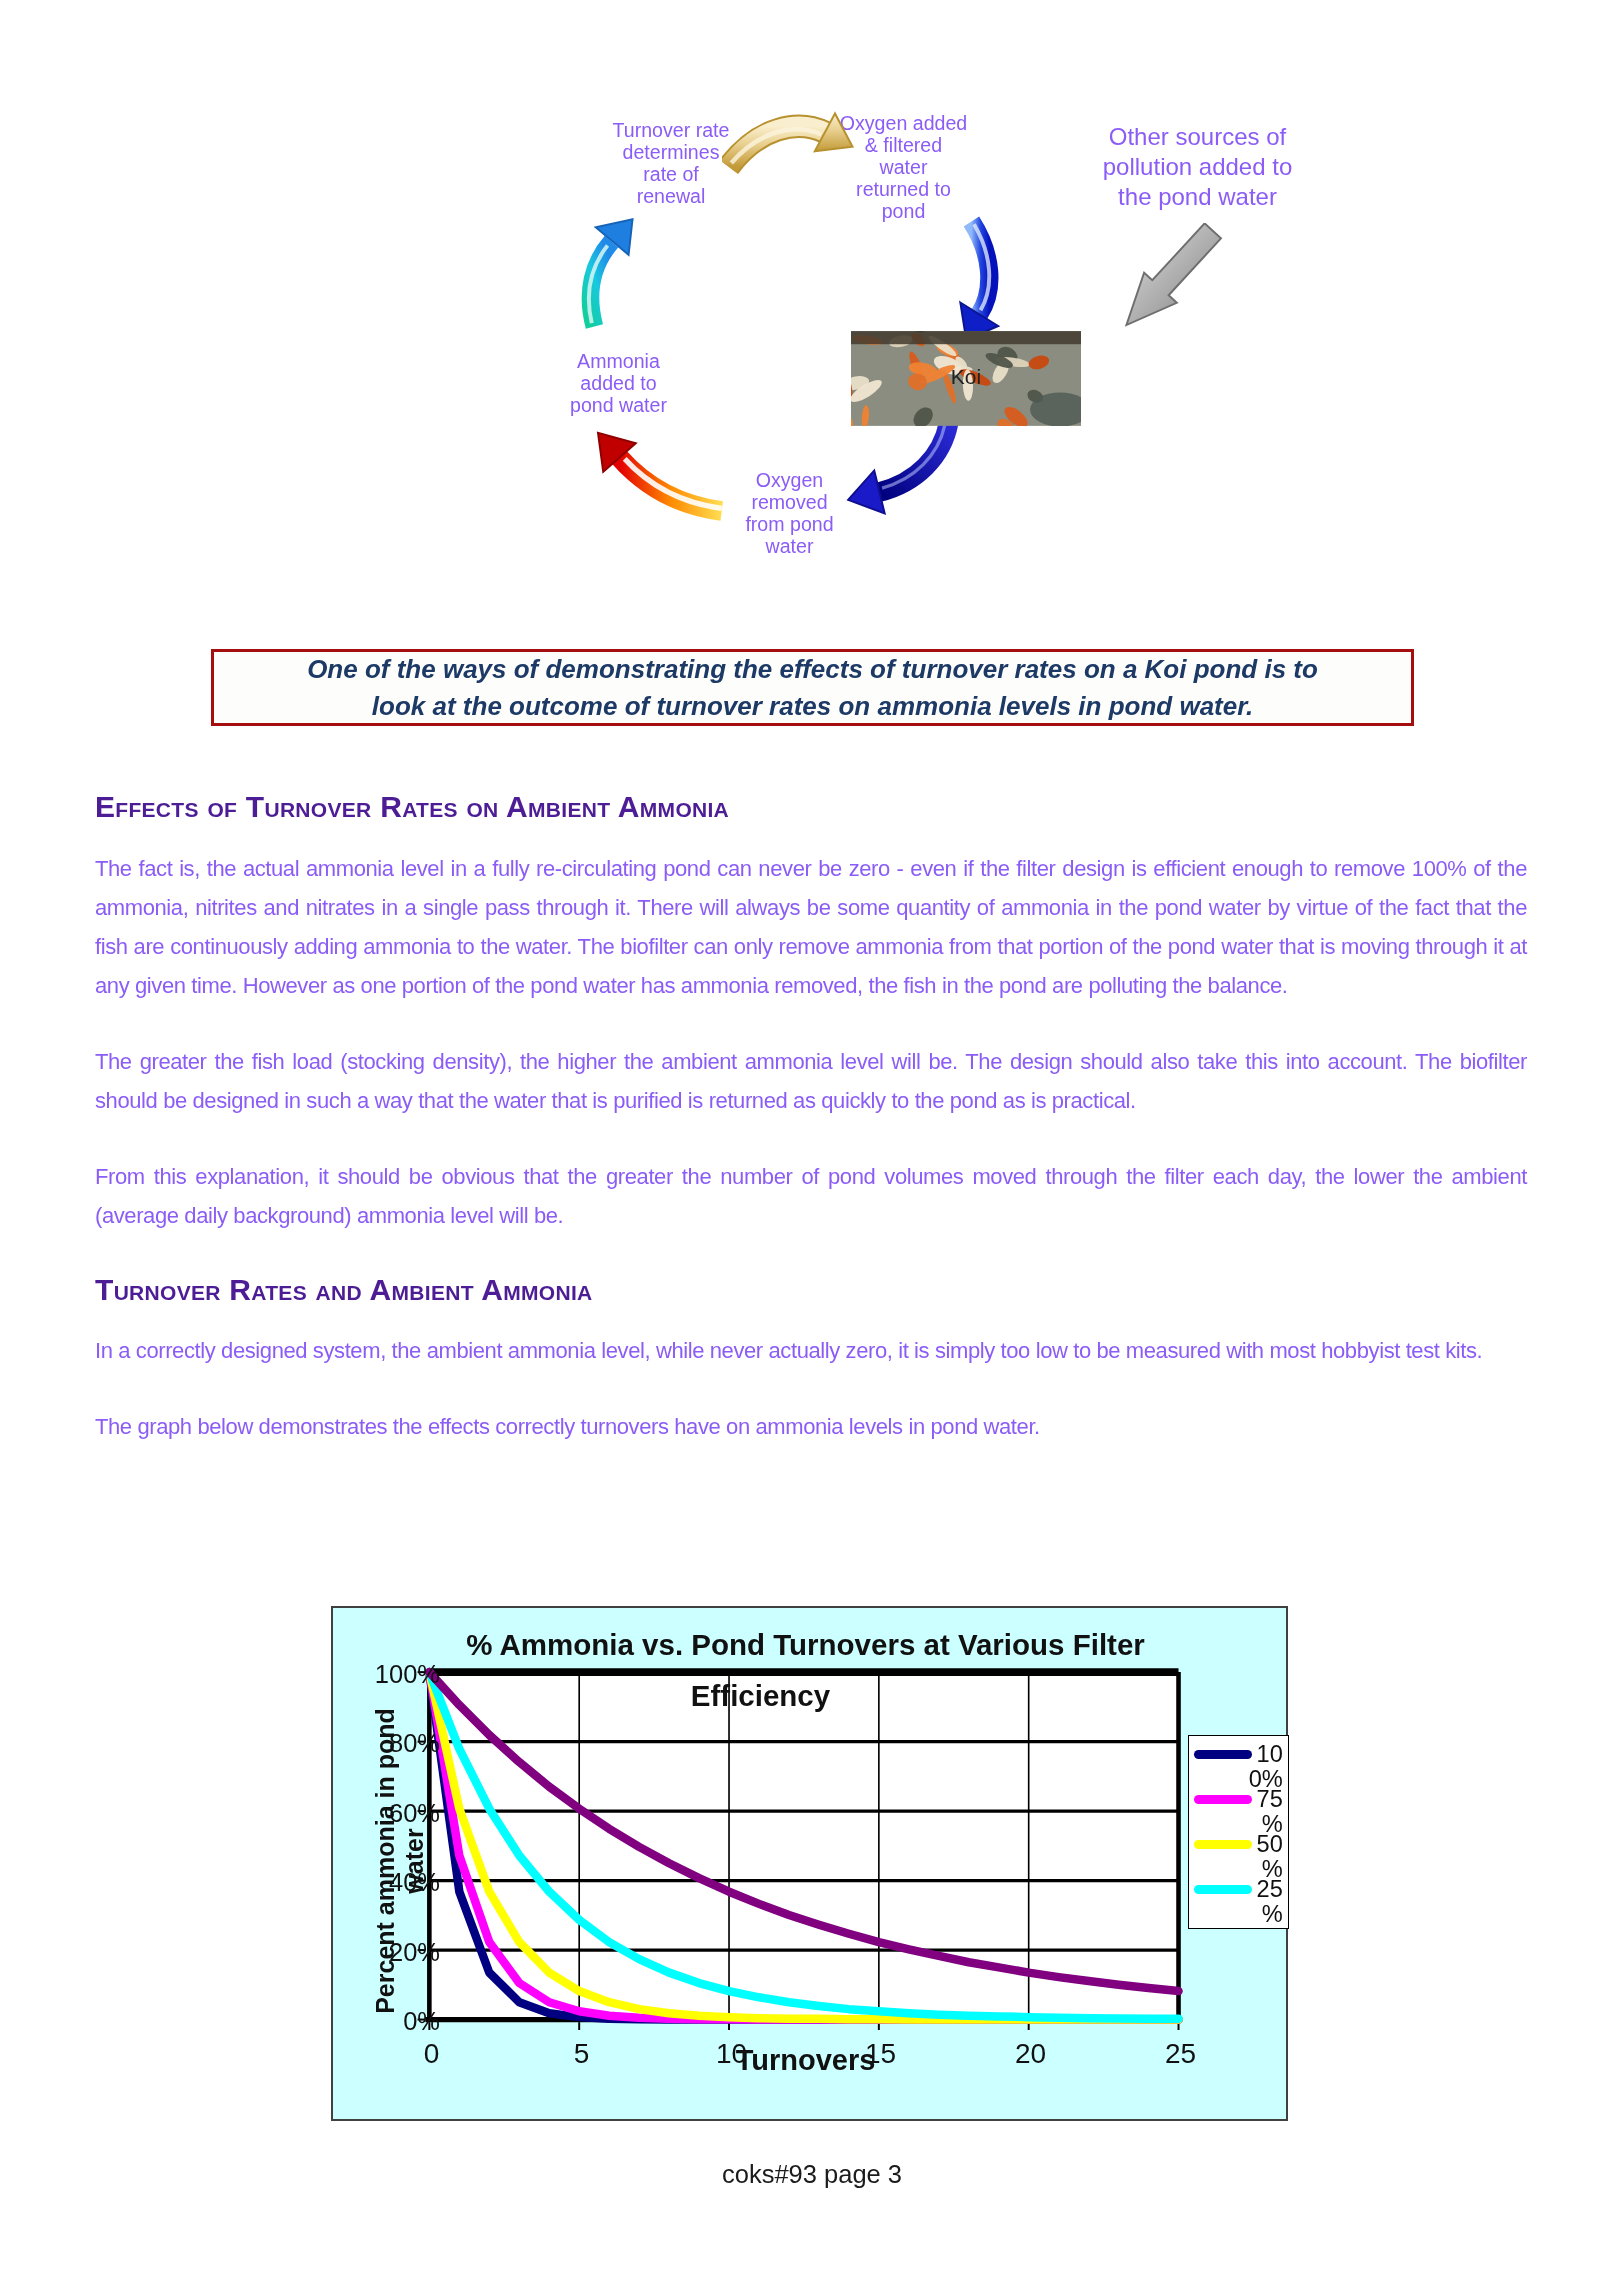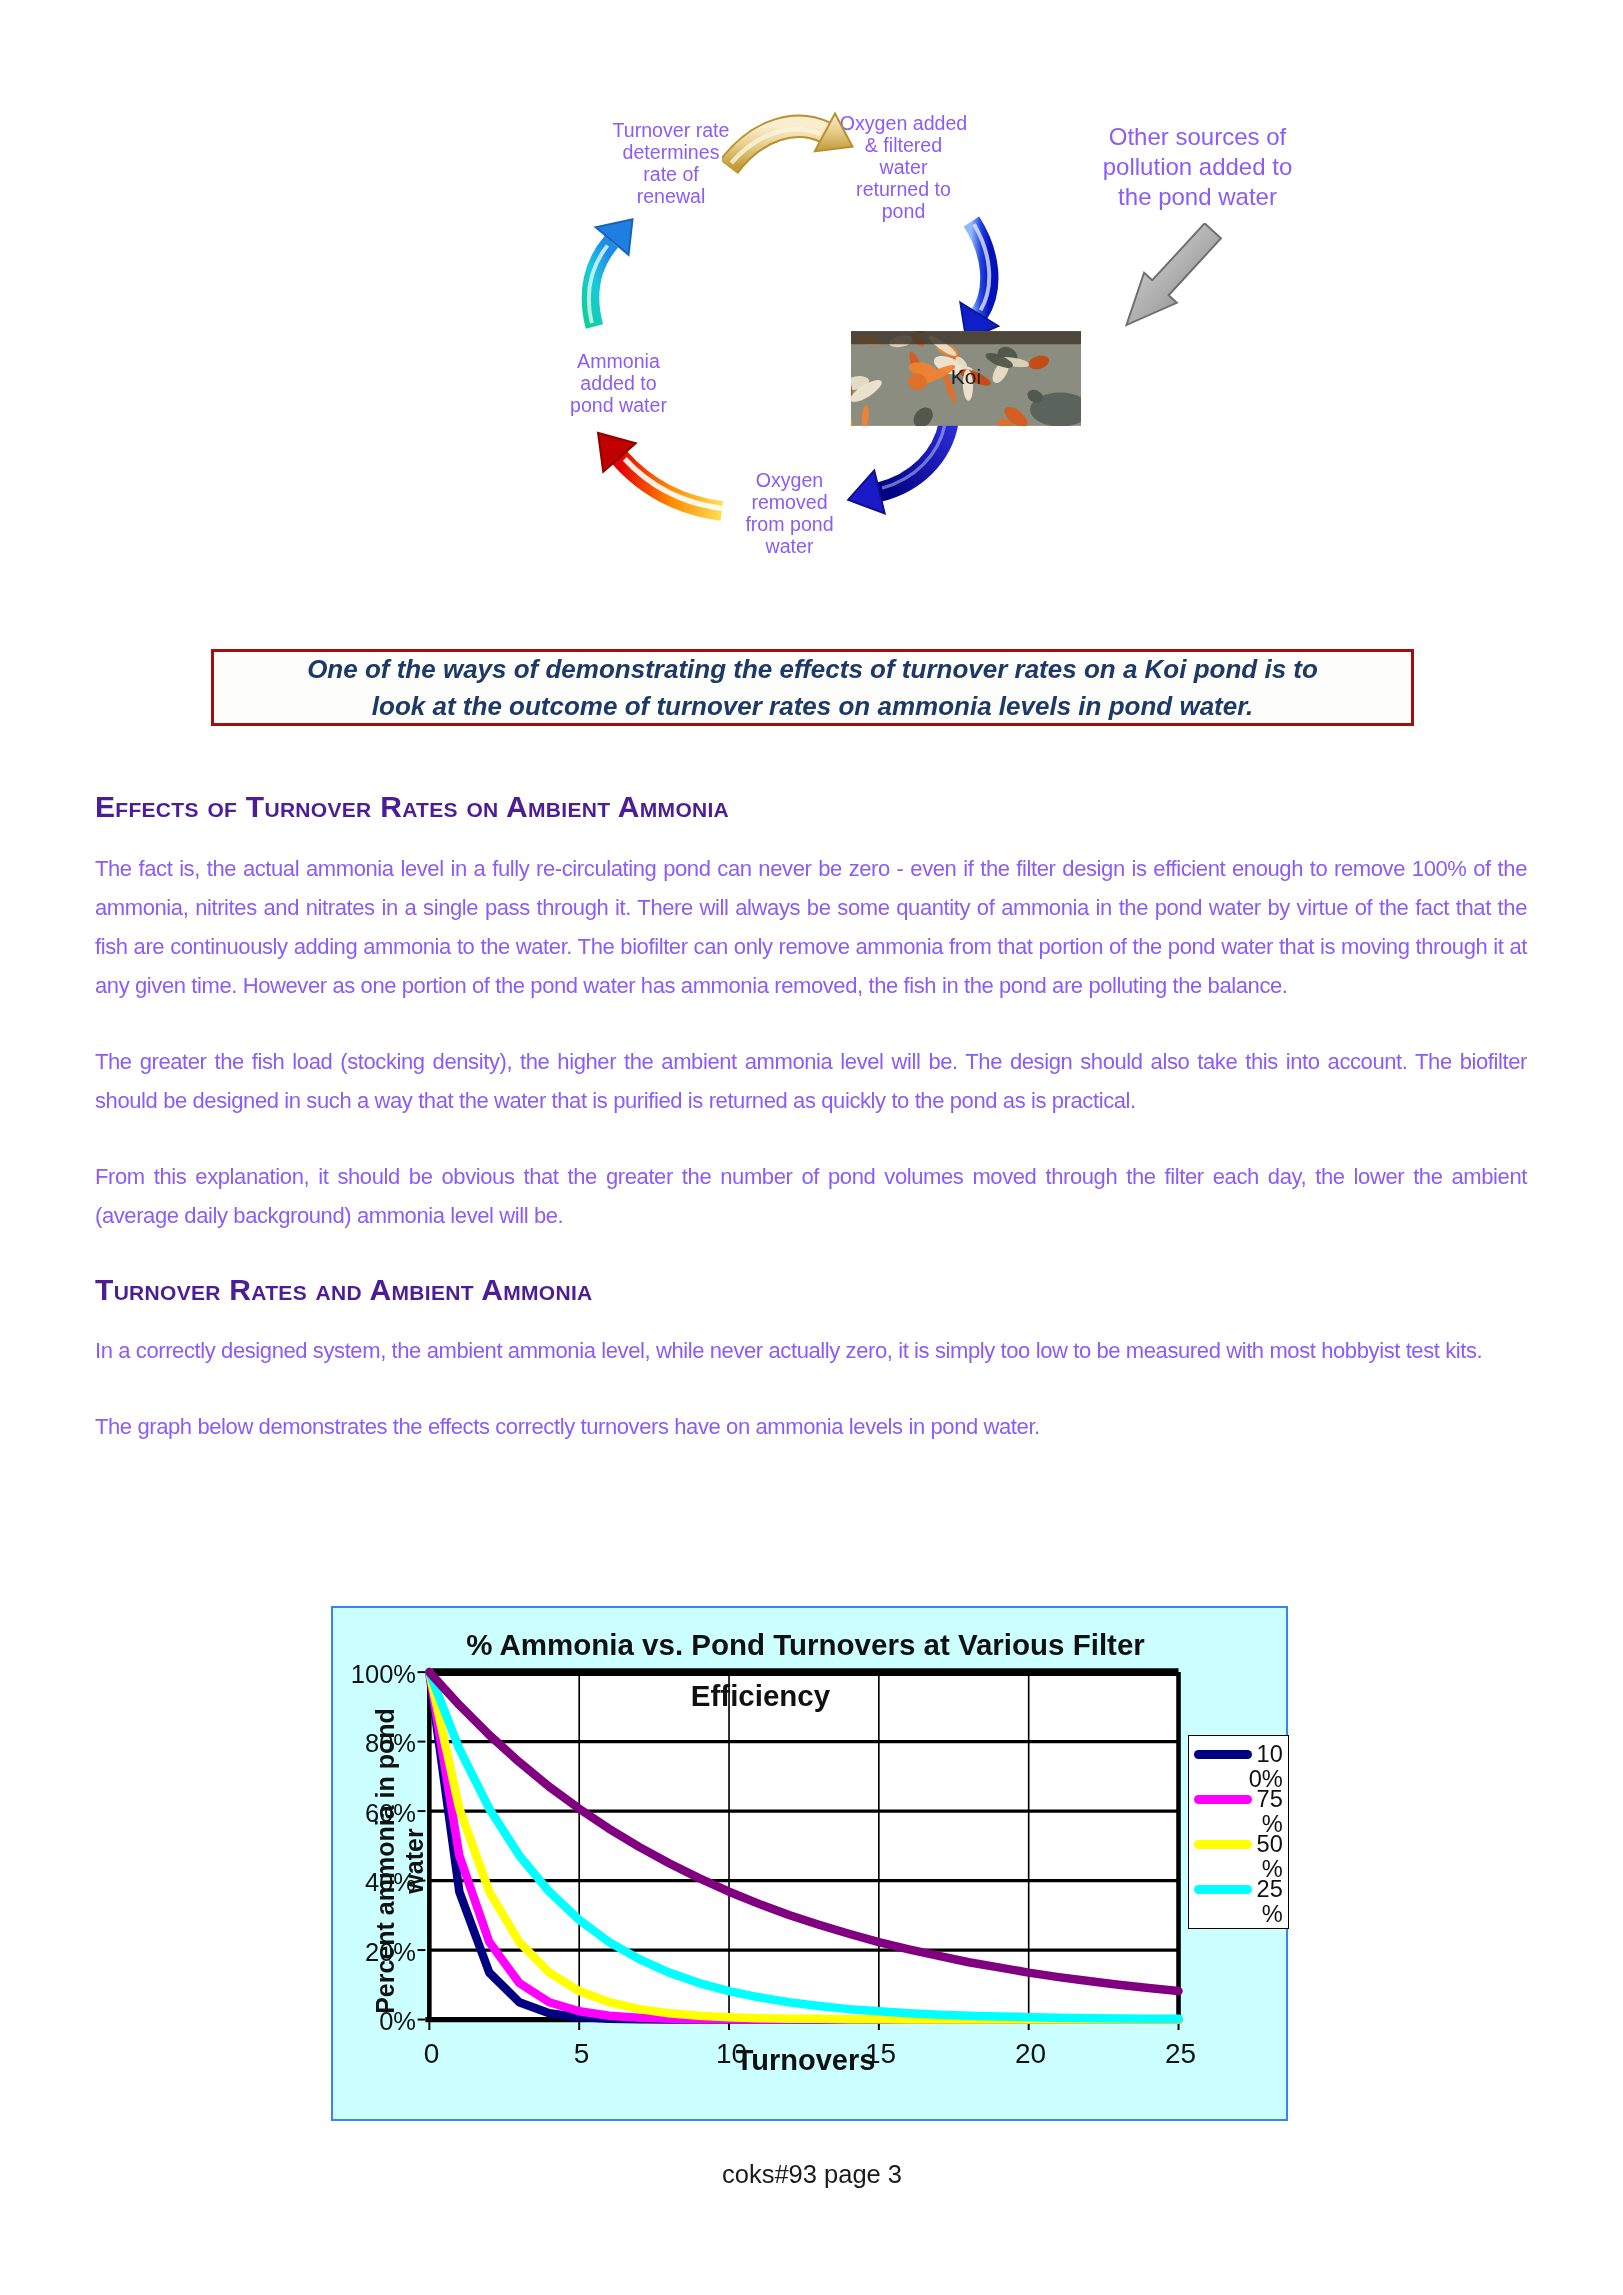--- a/index.html
+++ b/index.html
@@ -23,31 +23,31 @@
   .callout div{font-size:26px;font-weight:bold;font-style:italic;color:#1D3A66;line-height:1.42;}
   
   .textcol{position:absolute;left:95px;top:789px;width:1432px;}
   .textcol h1{font-size:30px;font-weight:600;color:#4c1d95;margin:0 0 23.6px 0;
               font-variant:small-caps;letter-spacing:0.3px;line-height:1.2;}
   .textcol h1.h2{margin-top:0;}
   .textcol p{font-size:22px;letter-spacing:-0.4px;line-height:39px;margin:0 0 37px 0;
              text-align:justify;color:#8b5cf6;}
   
   .chart{position:absolute;left:331px;top:1606px;width:957px;height:515px;
-         background:#CCFFFF;border:2px solid #3b82f6;box-sizing:border-box;}
+         background:#CCFFFF;border:2px solid #404040;box-sizing:border-box;}
   .chart svg.plot{position:absolute;left:0;top:0;}
   .ct1{position:absolute;left:98px;top:19.6px;width:749px;text-align:center;
        font-size:29.5px;font-weight:bold;color:#111;z-index:3;}
   .ct2{position:absolute;left:98px;top:71px;width:659px;text-align:center;
        font-size:29.5px;font-weight:bold;color:#111;z-index:3;}
   .ytitle{position:absolute;left:-117px;top:224px;width:367px;text-align:center;
           font-size:25px;font-weight:bold;color:#111;transform:rotate(-90deg);z-index:3;}
   .xtitle{position:absolute;left:98px;top:436px;width:749px;text-align:center;
           font-size:29px;font-weight:bold;color:#111;z-index:4;}
-  .ytick{position:absolute;width:85px;text-align:right;font-size:25.5px;color:#111;z-index:2;}
+  .ytick{position:absolute;width:85px;text-align:right;font-size:25.5px;color:#111;z-index:2;padding-left:24px;}
   .xtick{position:absolute;width:59px;text-align:center;font-size:28px;color:#111;z-index:2;}
   .legend{position:absolute;left:855px;top:127px;width:101px;height:194px;
           background:#fff;border:1.3px solid #000;box-sizing:border-box;z-index:5;
           padding:6.5px 5.2px 0 5.2px;}
   .lg-entry{height:45px;}
   .lg-row1{display:flex;align-items:center;justify-content:space-between;}
   .lg-sample{width:58px;height:8.5px;border-radius:4.6px;flex:0 0 auto;}
   .lg-t1{font-size:23.6px;color:#111;line-height:1;}
   .lg-t2{font-size:23.6px;color:#111;text-align:right;line-height:1;margin-top:2px;}
   .footer{position:absolute;left:0;top:2160px;width:100%;text-align:center;

